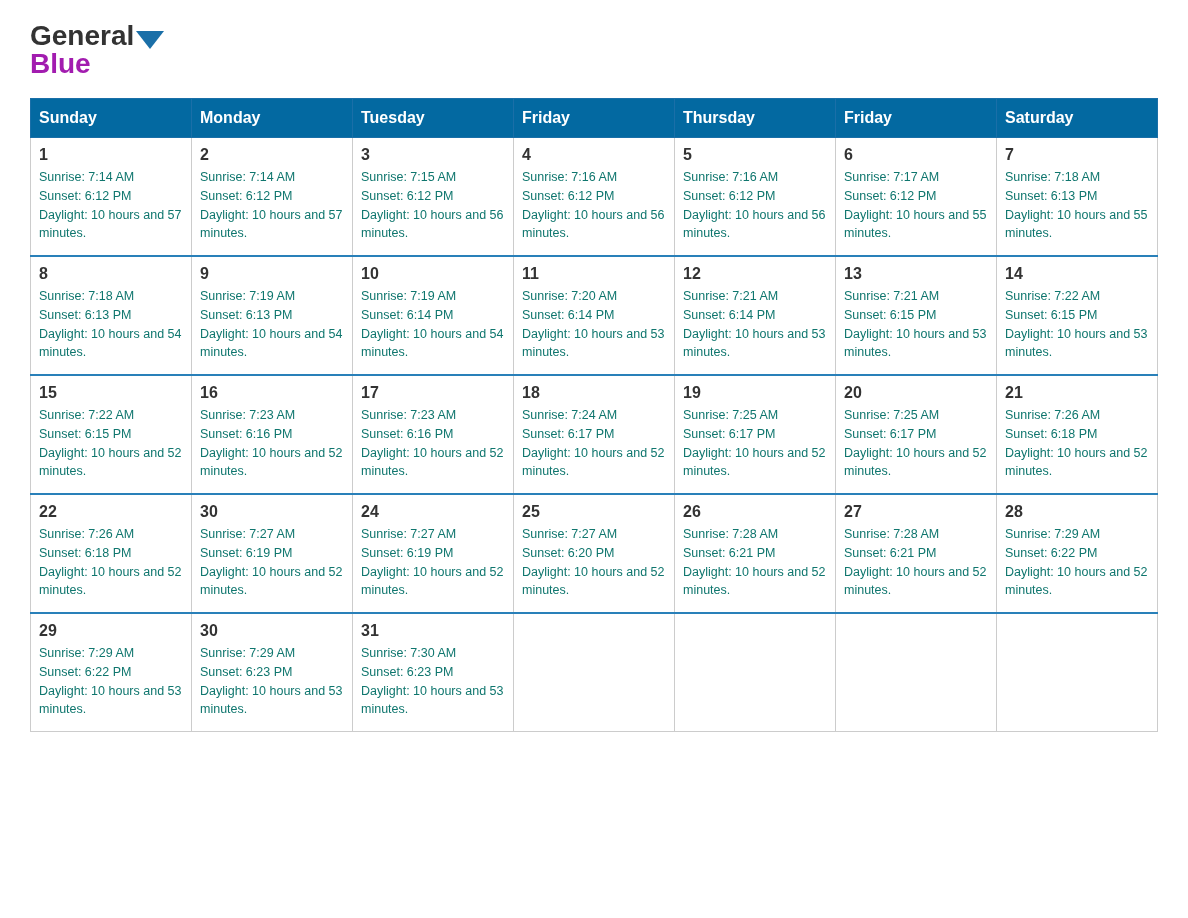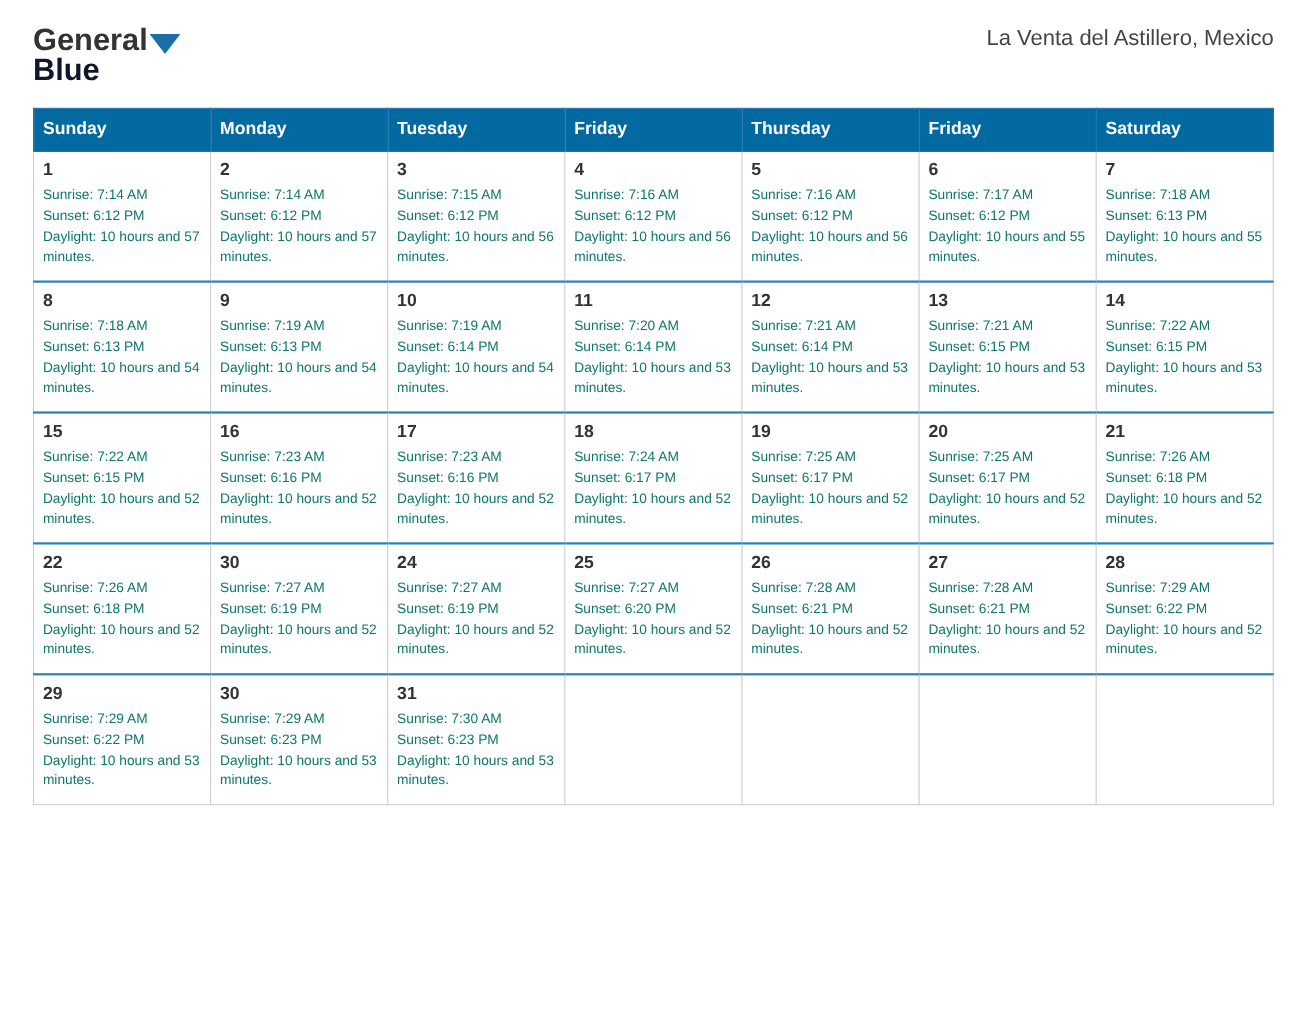--- a/index.html
+++ b/index.html
@@ -34,21 +34,21 @@
       width: 0;
       height: 0;
       border-left: 14px solid transparent;
       border-right: 14px solid transparent;
       border-top: 18px solid #1a6fa8;
       margin: 0 2px;
       position: relative;
       top: 4px;
     }
     .logo-blue {
-      color: #0f172a;
+      color: #a21caf;
       font-size: 28px;
       font-weight: bold;
       display: block;
       margin-top: -4px;
     }
     .title-block {
       text-align: right;
     }
     .month-year {
       font-size: 52px;
@@ -107,21 +107,20 @@
 
 <div class="header">
   <div class="logo">
     <div class="logo-text">
       <span class="logo-general">General</span>
       <span class="logo-arrow"></span>
     </div>
     <span class="logo-blue">Blue</span>
   </div>
   <div class="title-block">
-    <div class="location">La Venta del Astillero, Mexico</div>
   </div>
 </div>
 
 <table class="calendar">
   <thead>
     <tr>
     <th>Sunday</th>
         <th>Monday</th>
         <th>Tuesday</th>
         <th>Friday</th>

